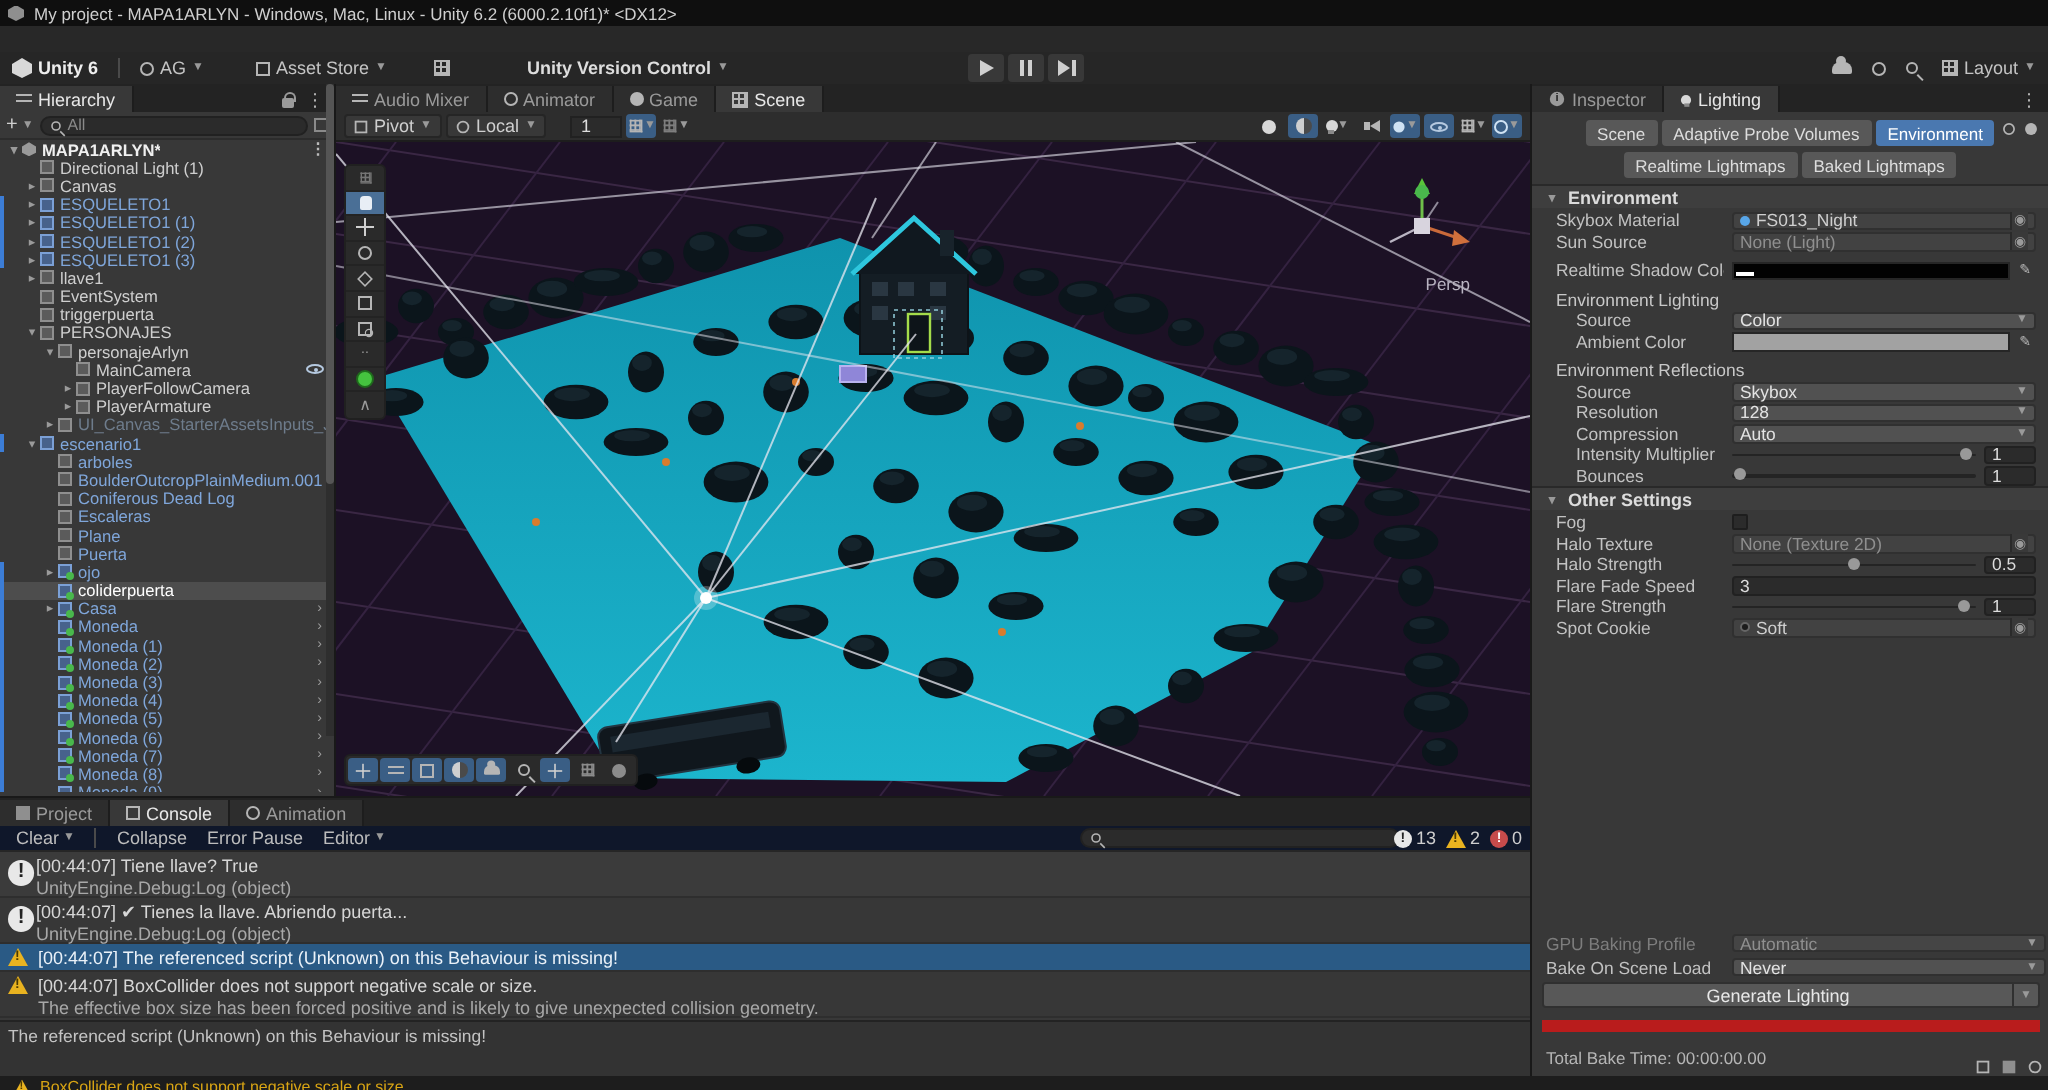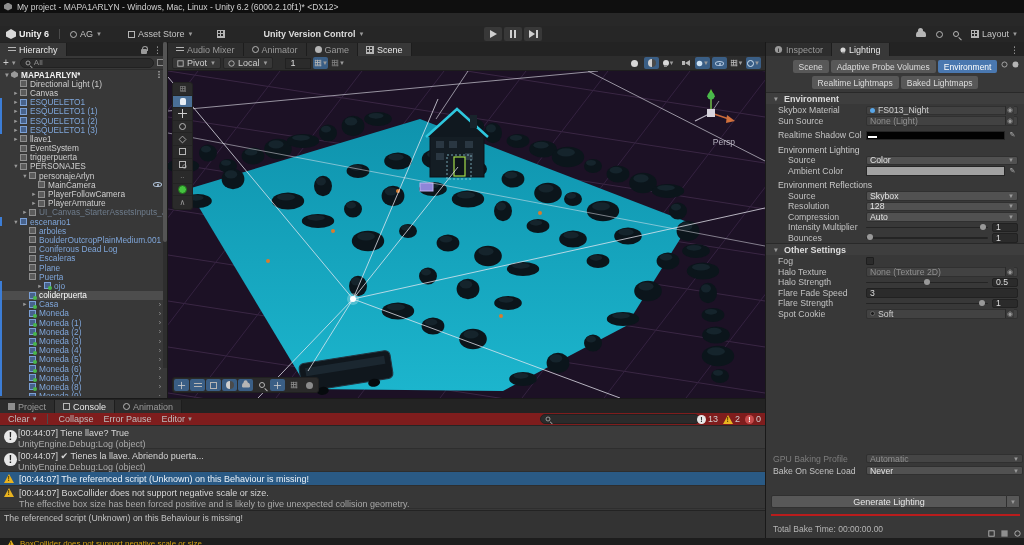--- a/index.html
+++ b/index.html
@@ -129,29 +129,29 @@
   .sl-track { position:relative; flex:1; height:1.5px; background:#242424; border-radius:1px; }
   .sl-knob { position:absolute; top:-2.7px; width:6px; height:6px; background:#999; border-radius:50%; }
   .sl-val { width:26px; height:9.5px; background:#2b2b2b; border:1px solid #212121; border-radius:2px; color:#ddd; display:flex; align-items:center; padding-left:3px; }
   .fld-text { flex:1; height:9.5px; background:#2b2b2b; border:1px solid #212121; border-radius:2px; color:#ddd; display:flex; align-items:center; padding-left:3px; }
   .fld-check { width:8px; height:8px; background:#2b2b2b; border:1px solid #1e1e1e; border-radius:1px; }
   .l-footer { position:absolute; left:0; bottom:2px; width:259px; padding:0 5px; }
   .f-row { height:11px; display:flex; align-items:center; position:relative; font-size:8.7px; color:#c2c2c2; margin-bottom:1px; }
   .f-row.dis { color:#7d7d7d; }
   .f-row .l-field { left:95px; width:157px; }
   .f-row.dis .fld-drop { background:#454545; color:#8f8f8f; }
-  .gen-btn { display:flex; height:13px; margin:19px 0 6px; }
+  .gen-btn { display:flex; height:13px; margin:2px 0 6px; }
   .gen-main { flex:1; background:#585858; border:1px solid #303030; border-radius:2px 0 0 2px; display:flex; align-items:center; justify-content:center; color:#e8e8e8; }
   .gen-arrow { width:13px; background:#585858; border:1px solid #303030; border-left:none; border-radius:0 2px 2px 0; display:flex; align-items:center; justify-content:center; }
-  .bake-time { color:#b5b5b5; font-size:8.5px; padding:8px 2px 2px; border-top:2px solid #b91c1c; }
+  .bake-time { color:#b5b5b5; font-size:8.5px; padding:8px 2px 2px; border-top:6px solid #b91c1c; }
   .f-icons { position:absolute; right:4px; bottom:-1px; display:flex; gap:6px; color:#9a9a9a; }
 
   
   .bottom { position:absolute; left:0; top:398px; width:765px; height:140px; background:#383838; border-top:1px solid #191919; }
-  .c-toolbar { height:13px; background:#7f1d1d; border-bottom:1px solid #262626; display:flex; align-items:center; gap:2px; padding:0 4px; color:#bdbdbd; }
+  .c-toolbar { height:13px; background:#0f172a; border-bottom:1px solid #262626; display:flex; align-items:center; gap:2px; padding:0 4px; color:#bdbdbd; }
   .c-tb-btn { display:flex; align-items:center; gap:2px; padding:0 4px; height:11px; }
   .c-search { position:absolute; left:540px; width:160px; height:10px; background:#2b2b2b; border:1px solid #212121; border-radius:5px; display:flex; align-items:center; padding:0 4px; }
   .c-counts { position:absolute; right:4px; display:flex; align-items:center; gap:5px; color:#cfcfcf; }
   .cnt { display:flex; align-items:center; gap:2px; }
   .log-ic { width:9px; height:9px; background:#e8e8e8; border-radius:50%; color:#222; font-size:7px; font-weight:bold; display:flex; align-items:center; justify-content:center; flex:none; }
   .warn-ic { position:relative; width:0; height:0; border-left:5px solid transparent; border-right:5px solid transparent; border-bottom:9px solid #e9b320; flex:none; }
   .warn-ic::after { content:"!"; position:absolute; left:-1.5px; top:1px; color:#4d3a00; font-size:7px; font-weight:bold; }
   .err-ic { width:9px; height:9px; background:#c74b4b; border-radius:50%; color:#fff; font-size:7px; font-weight:bold; display:flex; align-items:center; justify-content:center; flex:none; }
   .c-msgs { height:84px; overflow:hidden; }
   .c-msg { display:flex; gap:5px; padding:2px 4px 0 4px; border-bottom:1px solid #2e2e2e; background:#3b3b3b; }
@@ -367,21 +367,21 @@
         <div class="h-row c-prefab" style="padding-left: 21px;">
           <span class="h-arrow"></span>
           <span class="h-icon go"></span>
           <span style="overflow: hidden;">Plane</span>
         </div>
         <div class="h-row c-prefab" style="padding-left: 21px;">
           <span class="h-arrow"></span>
           <span class="h-icon go"></span>
           <span style="overflow: hidden;">Puerta</span>
         </div>
-        <div class="h-row c-prefab" style="padding-left: 36px;">
+        <div class="h-row c-prefab" style="padding-left: 21px;">
           <span class="bar"></span>
           <span class="h-arrow">▸</span>
           <span class="h-icon prefab">
             <span class="dot"></span>
           </span>
           <span style="overflow: hidden;">ojo</span>
         </div>
         <div class="h-row c-default sel" style="padding-left: 21px;">
           <span class="bar"></span>
           <span class="h-arrow"></span>

